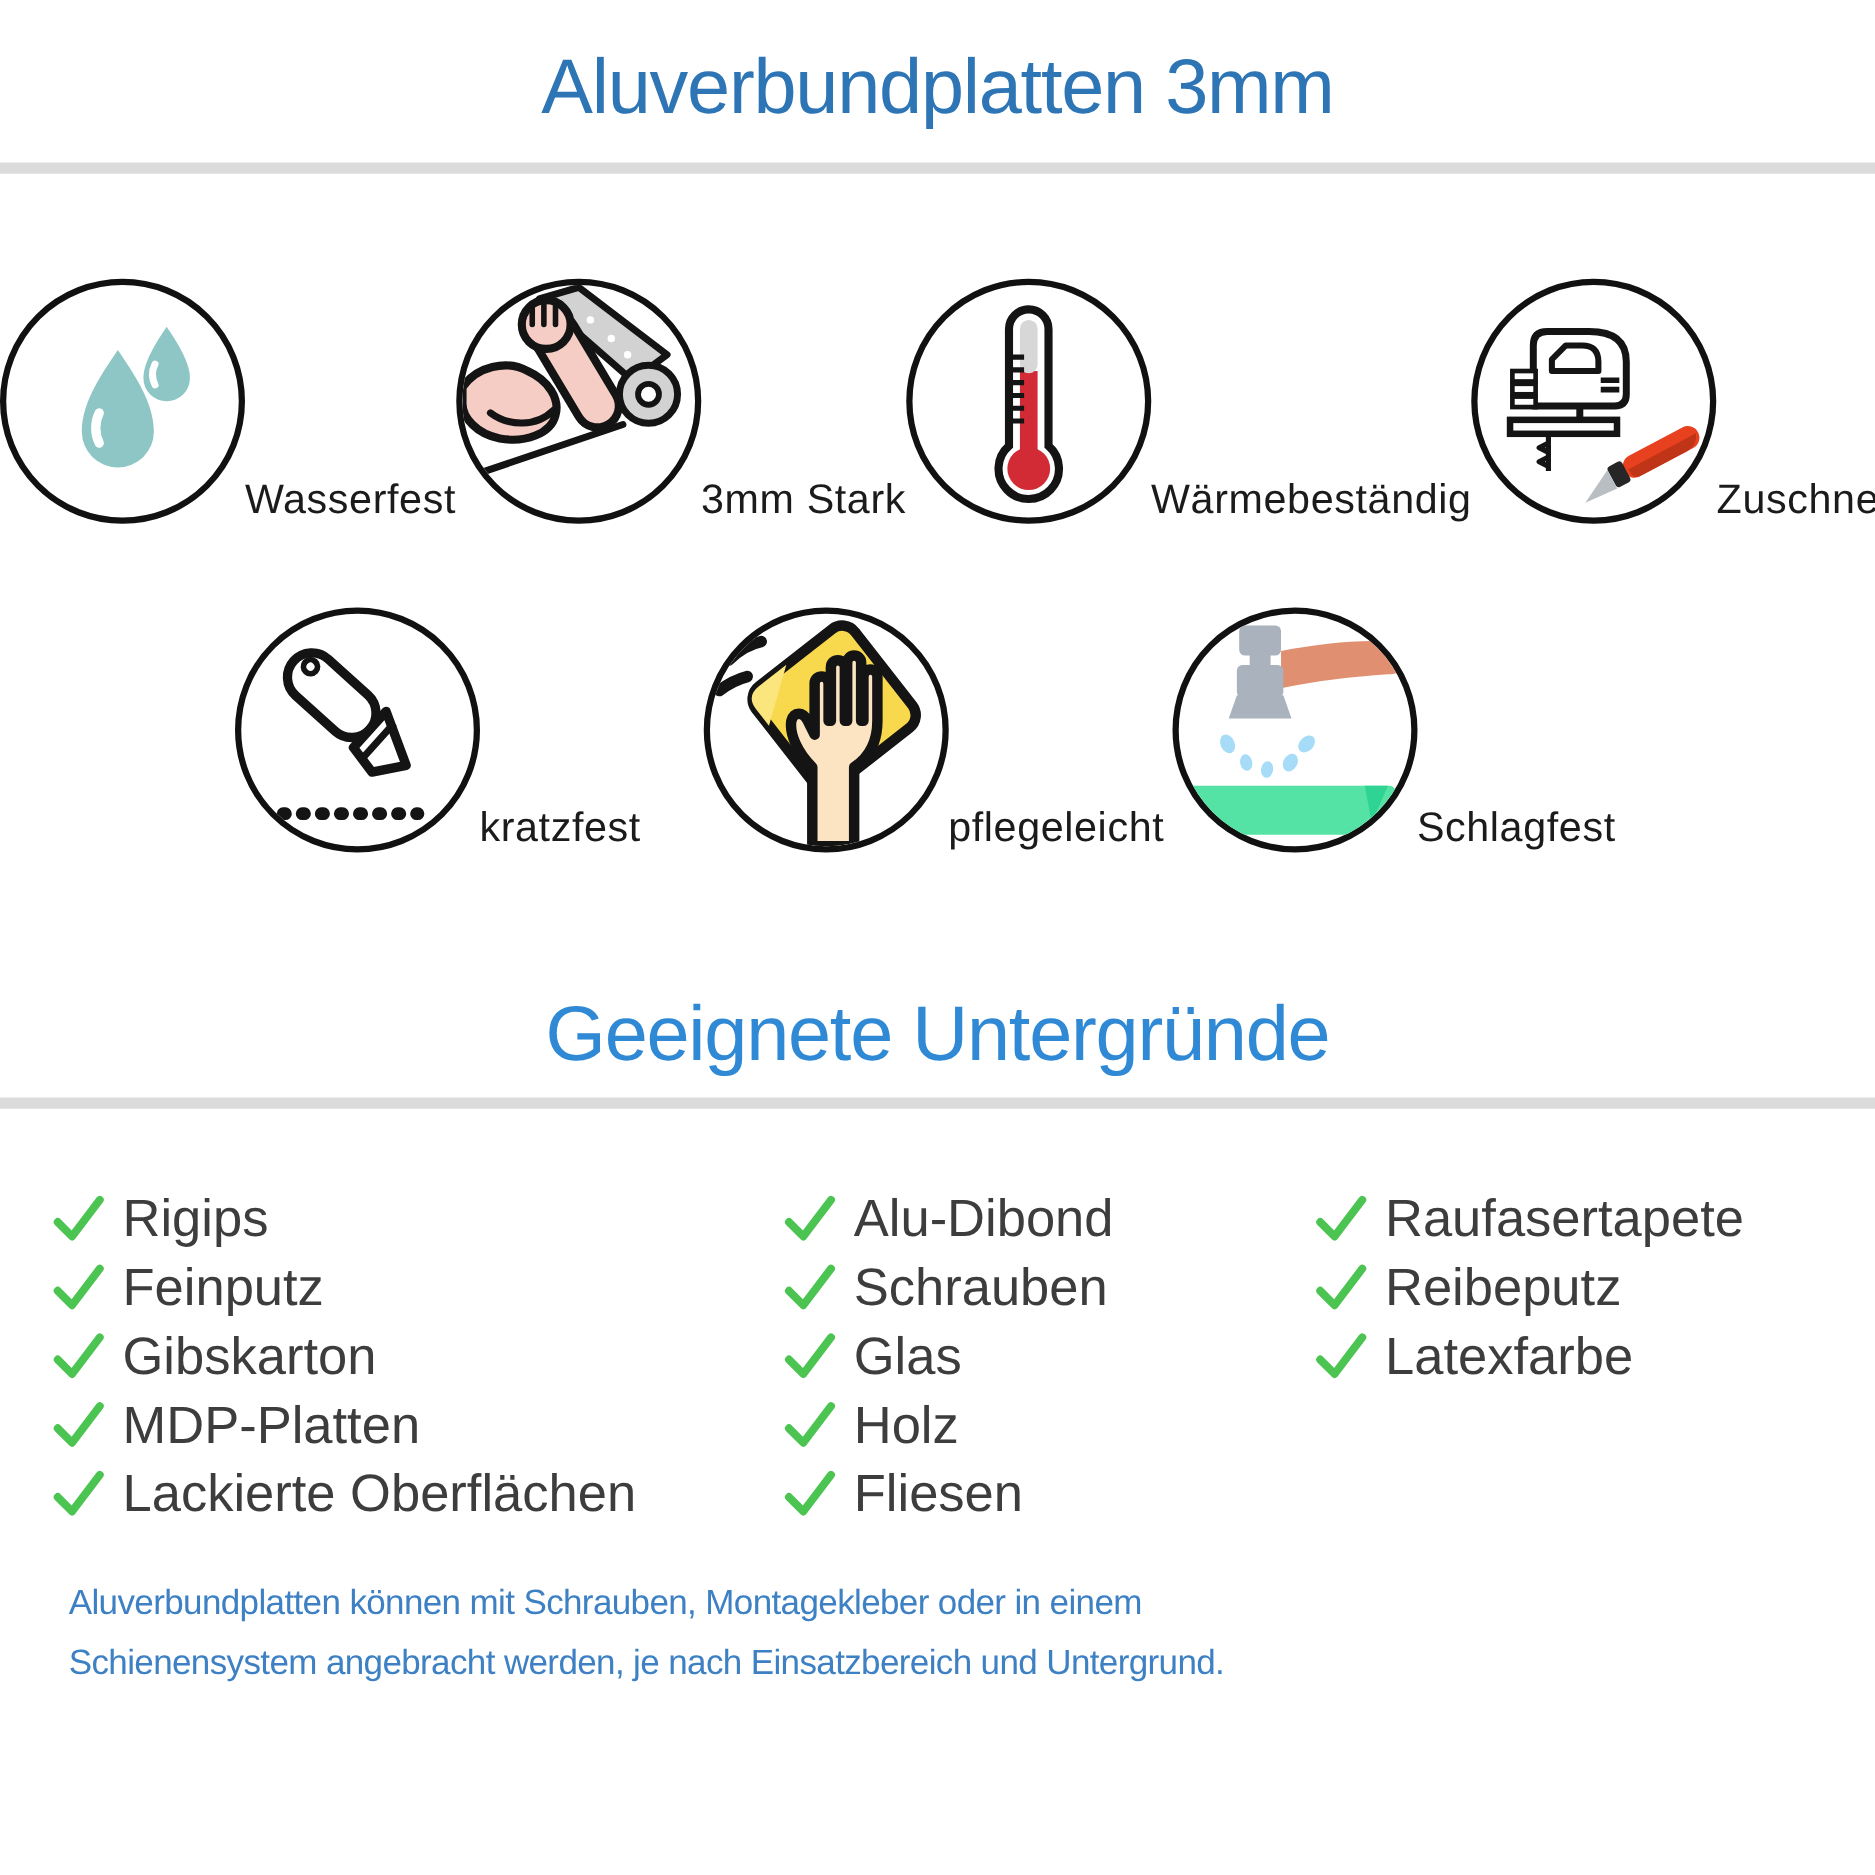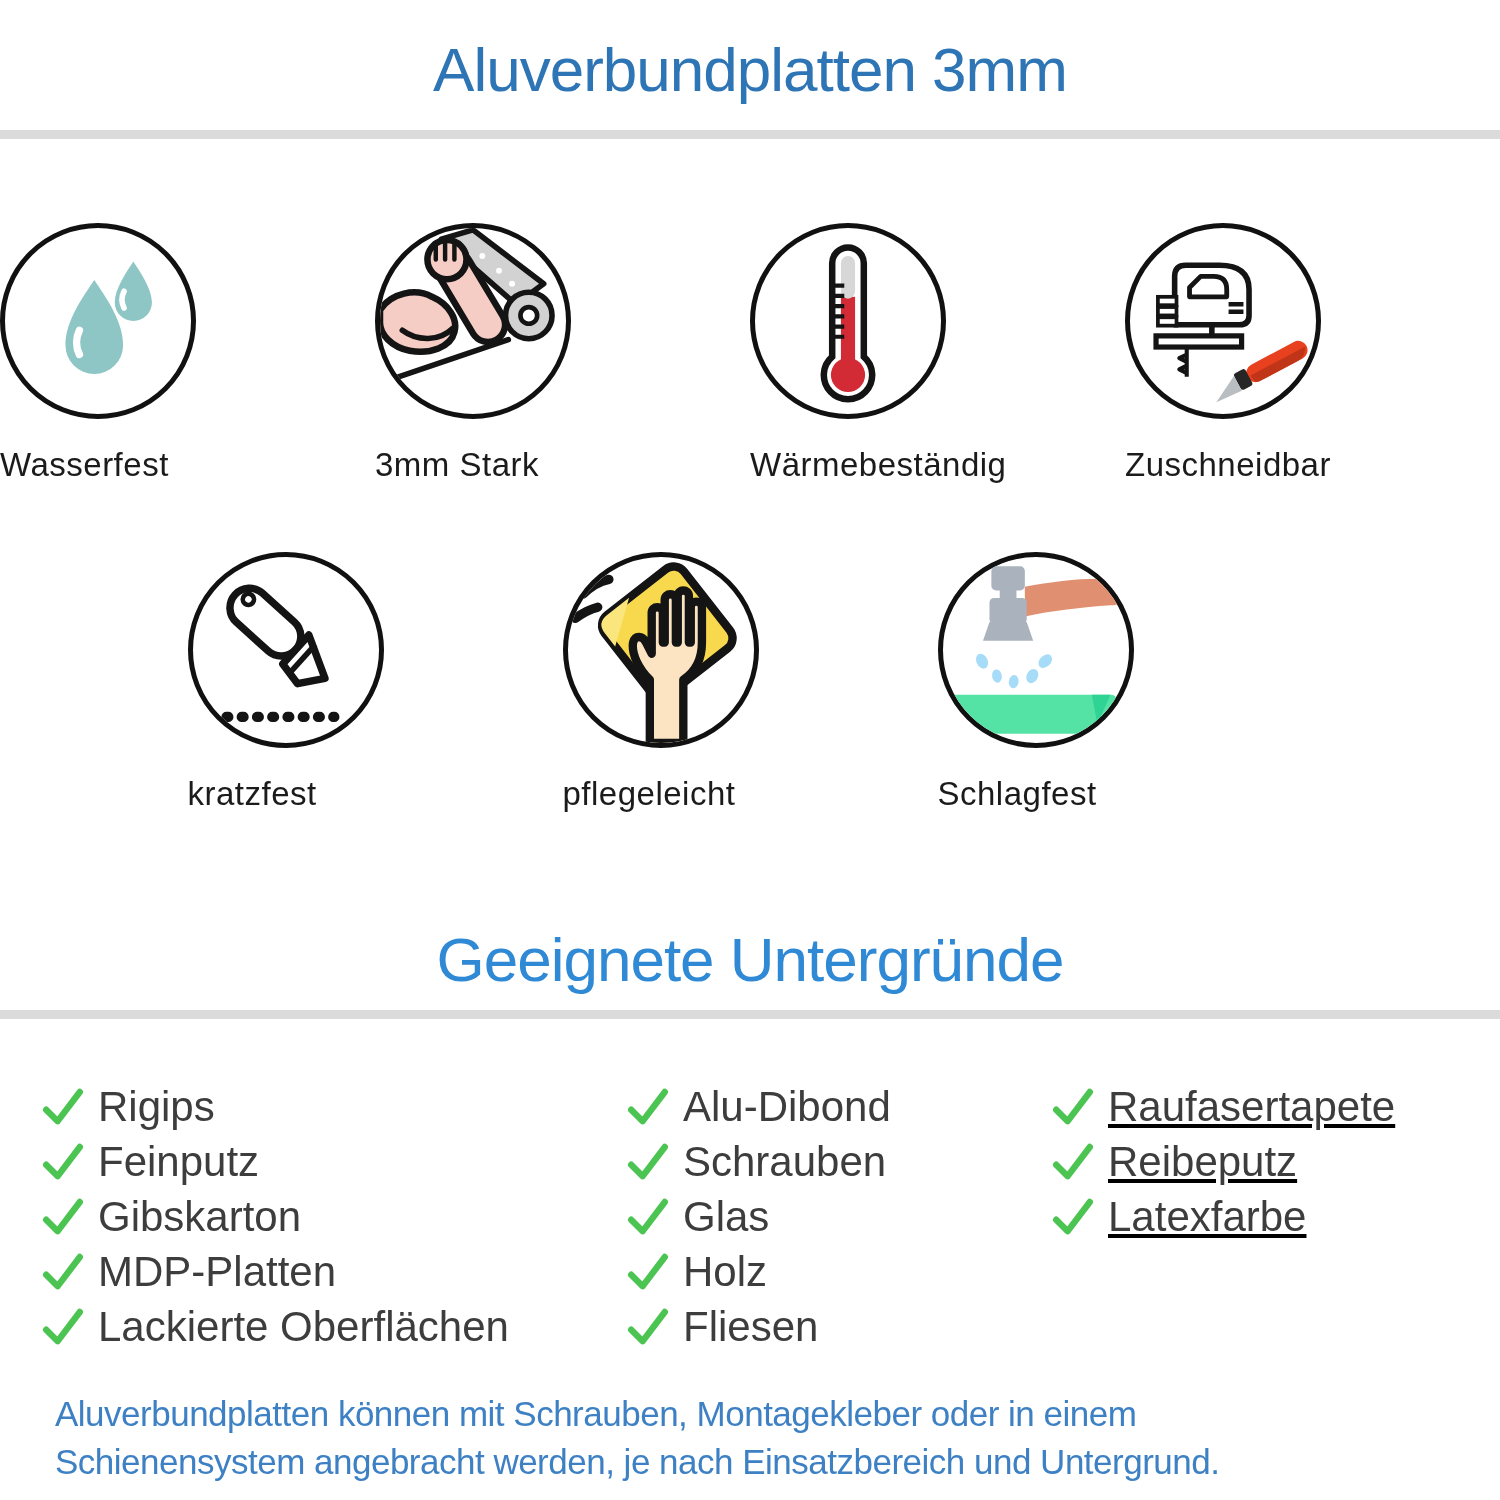--- a/index.html
+++ b/index.html
@@ -30,21 +30,21 @@
     display:grid;
     grid-template-columns:repeat(4,1fr);
   }
   .features-row-2{
     margin-top:67px;
     display:grid;
     grid-template-columns:repeat(3,375px);
     justify-content:center;
   }
   .feature{
-    display:flex;flex-direction:column;align-items:flex-start;
+    display:flex;flex-direction:row;align-items:flex-end;
   }
   .circle{
     width:196px;height:196px;
     box-sizing:border-box;
     border:5px solid #111;
     border-radius:50%;
     overflow:hidden;
     display:flex;align-items:center;justify-content:center;
     background:#fff;
   }
@@ -68,36 +68,36 @@
   }
   .divider.second{margin-top:16px;}
   .checklist{
     margin-top:60px;
     display:flex;
     padding-left:40px;
     box-sizing:border-box;
   }
   .check-col-1{width:585px;flex:0 0 585px;}
   .check-col-2{width:425px;flex:0 0 425px;}
-  .check-col-3{flex:1 1 auto;text-decoration:underline;}
+  .check-col-3{flex:1 1 auto;}
   .check-item{
     display:flex;align-items:center;
     height:55px;
     gap:12px;
   }
   .check-item svg.check{width:46px;height:46px;flex:0 0 46px;}
   .check-text{
     font-size:42px;
     color:#3d3d3d;
     white-space:nowrap;
   }
   .footer-note{
     margin-top:36px;
     padding-left:55px;
-    font-size:35px;
+    font-size:28px;
     line-height:48px;
     letter-spacing:-0.5px;
     color:#3d80c4;
   }
   .hidden-defs{position:absolute;width:0;height:0;overflow:hidden;}
 </style>
 </head>
 <body>
 
 <svg class="hidden-defs" xmlns="http://www.w3.org/2000/svg">

